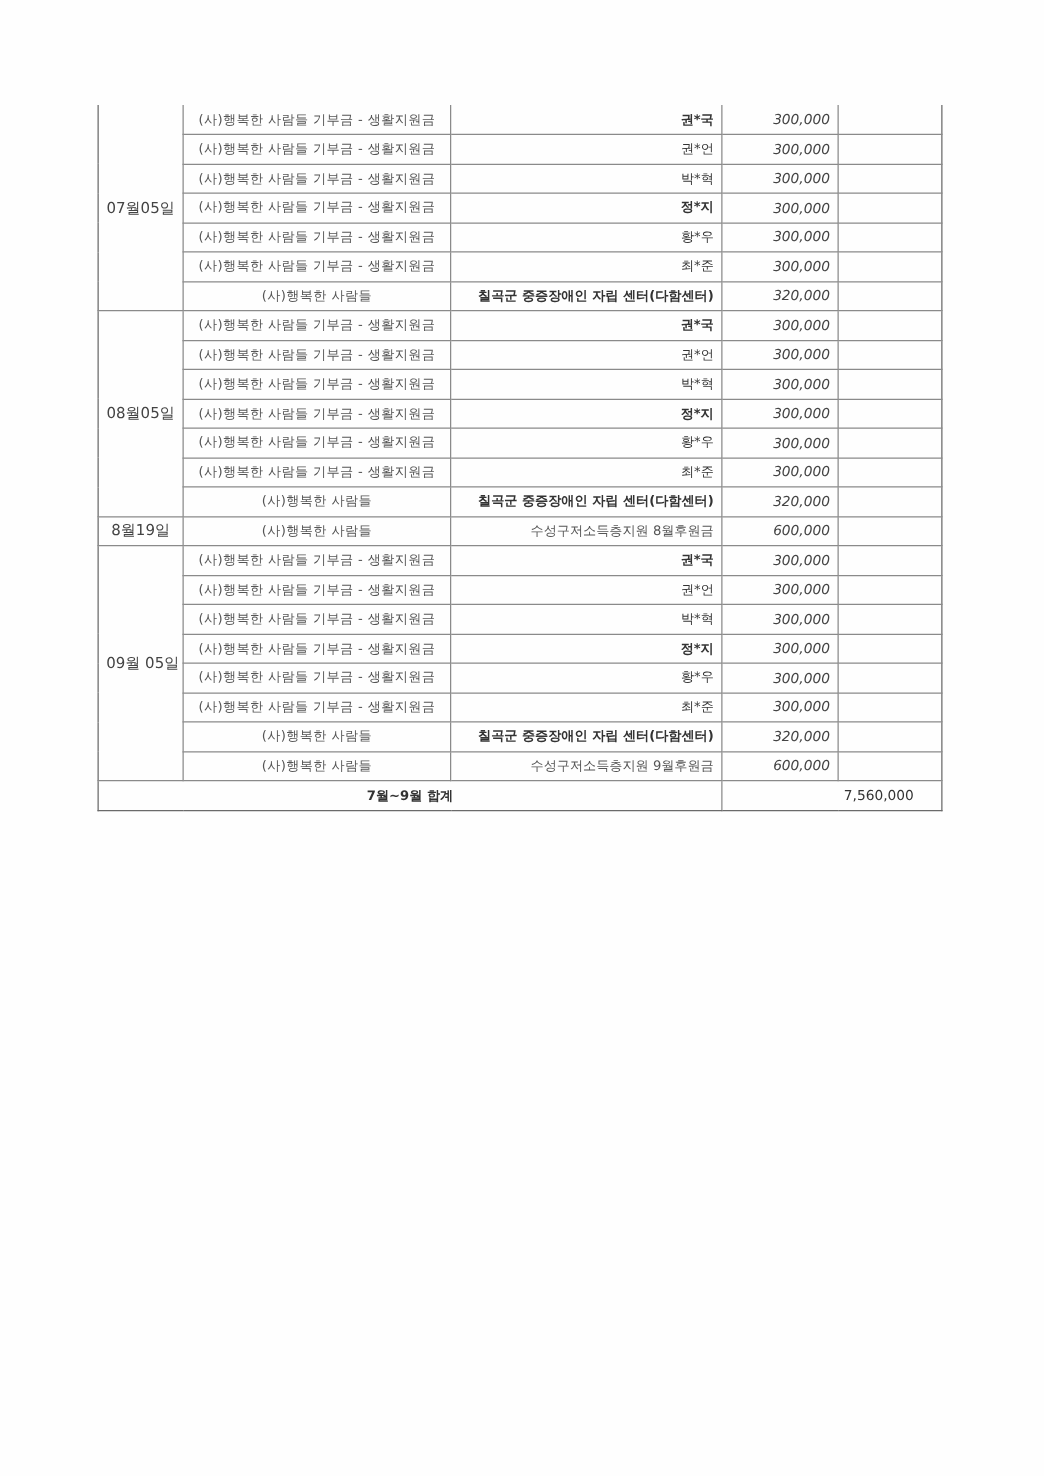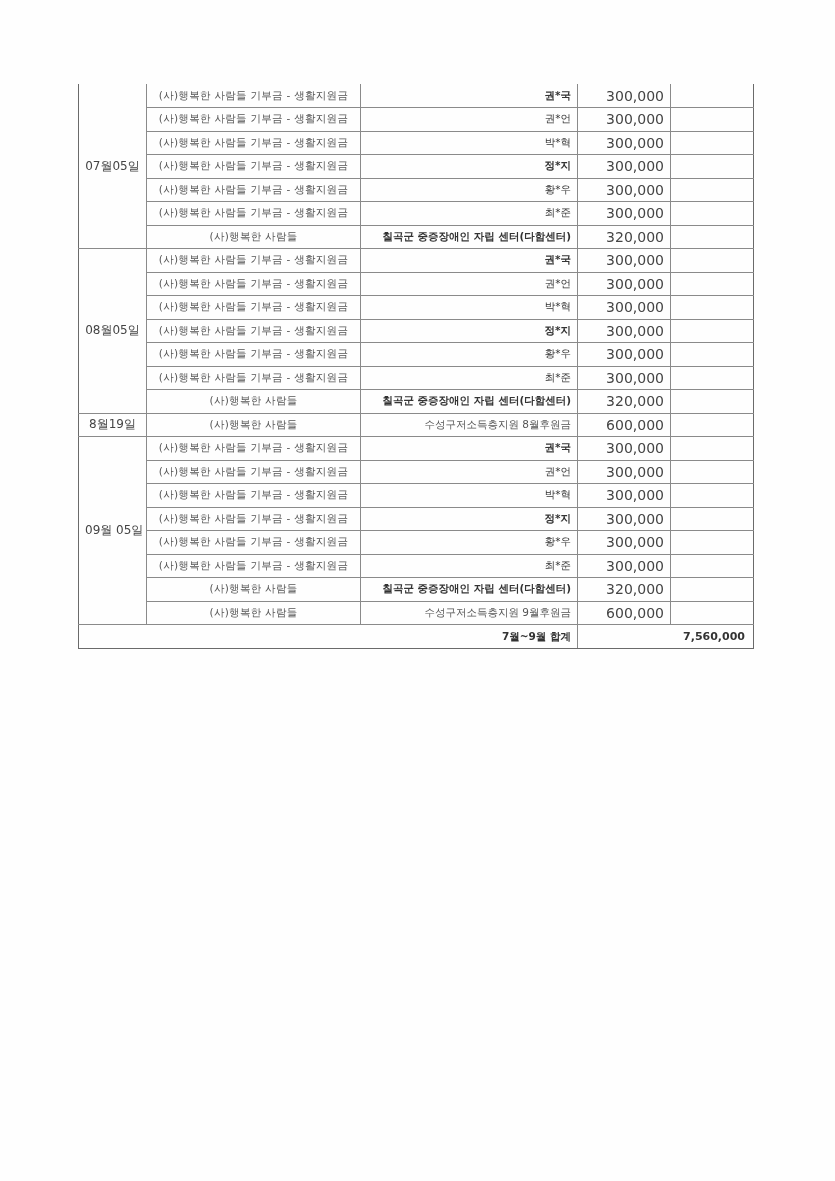--- a/index.html
+++ b/index.html
@@ -19,25 +19,25 @@
   col.c-date { width: 68px; }
   col.c-desc { width: 214px; }
   col.c-name { width: 217px; }
   col.c-amt  { width: 93px; }
   col.c-note { width: 83px; }
   td.date { text-align: center; color: #444; font-size: 12px; }
   td.desc { text-align: center; color: #555; letter-spacing: 0.3px; margin-left: 36px; }
   td.name { text-align: right; color: #333; }
   td.name.bold { font-weight: bold; color: #333; }
   td.name.light { color: #555; }
-  td.amt { text-align: right; color: #444; font-size: 14px; padding-right: 8px; }
+  td.amt { text-align: right; color: #444; font-size: 11px; padding-right: 8px; font-style: italic; }
   td.note { }
   tr.total td { height: 24px; border-bottom: 1.5px solid #6a6a6a; }
-  tr.total td.total-label { text-align: right; font-weight: bold; color: #333; }
-  tr.total td.total-amt { text-align: right; font-weight: bold; color: #333; padding-right: 8px; font-size: 11px; }
+  tr.total td.total-label { text-align: center; font-weight: bold; color: #333; }
+  tr.total td.total-amt { text-align: right; font-weight: normal; color: #333; padding-right: 22px; font-size: 11px; }
   table.ledger tr td:first-child { border-left: 1.5px solid #6a6a6a; }
   table.ledger tr td:last-child { border-right: 1.5px solid #6a6a6a; }
 </style>
 </head>
 <body>
 
 <div class="page">
   <table class="ledger">
     <colgroup>
       <col class="c-date">

